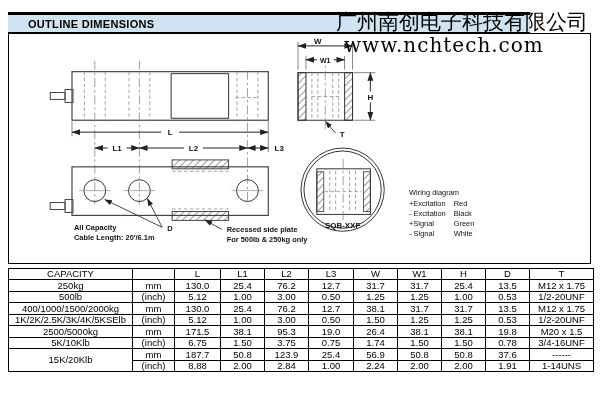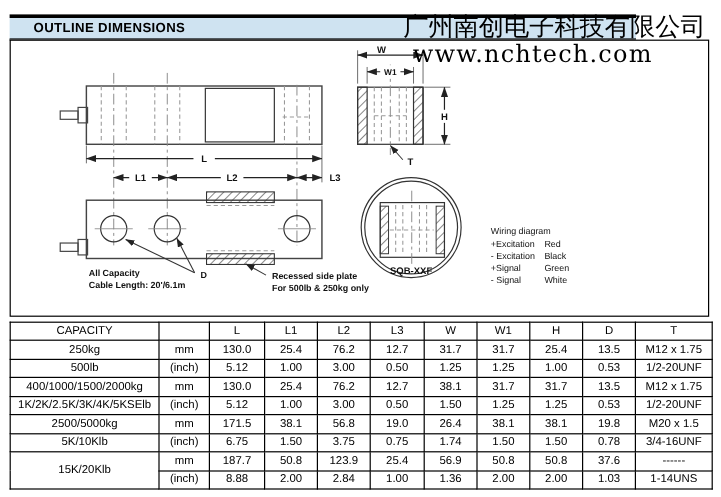--- a/index.html
+++ b/index.html
@@ -21,21 +21,21 @@
   
   .drawing-box{position:absolute;left:8px;top:33px;width:583px;height:231px;
     border:1px solid #000;box-sizing:border-box;background:#fff;}
   .drawing-box svg{display:block;}
   svg text{font-family:"Liberation Sans",sans-serif;fill:#111;}
   .dimlbl{font-size:8px;font-weight:bold;}
   .notelbl{font-size:7.5px;font-weight:bold;}
   .wirelbl{font-size:7.5px;}
   .modellbl{font-size:8px;font-weight:bold;}
   
-  table.dims{position:absolute;left:8px;top:268px;width:585px;height:140px;
+  table.dims{position:absolute;left:8px;top:268px;width:585px;height:104px;
     border-collapse:collapse;table-layout:fixed;background:#fff;padding-left:36px;}
   table.dims td{border:1px solid #000;text-align:center;vertical-align:middle;
     font-size:9.5px;padding:0;line-height:1;white-space:nowrap;overflow:hidden;}
   table.dims{border:1.5px solid #000;}
 </style>
 </head>
 <body>
 
 <div class="header-wrap">
   <div class="header-topbar"></div>
@@ -276,21 +276,21 @@
         <td>1.25</td>
         <td>1.25</td>
         <td>0.53</td>
         <td>1/2-20UNF</td>
       </tr>
       <tr>
         <td>2500/5000kg</td>
         <td>mm</td>
         <td>171.5</td>
         <td>38.1</td>
-        <td>56.8</td>
+        <td>95.3</td>
         <td>19.0</td>
         <td>26.4</td>
         <td>38.1</td>
         <td>38.1</td>
         <td>19.8</td>
         <td>M20 x 1.5</td>
       </tr>
       <tr>
         <td>5K/10Klb</td>
         <td>(inch)</td>
@@ -316,20 +316,20 @@
         <td>50.8</td>
         <td>37.6</td>
         <td>------</td>
       </tr>
       <tr>
         <td>(inch)</td>
         <td>8.88</td>
         <td>2.00</td>
         <td>2.84</td>
         <td>1.00</td>
-        <td>1.36</td>
+        <td>2.24</td>
         <td>2.00</td>
         <td>2.00</td>
-        <td>1.03</td>
+        <td>1.91</td>
         <td>1-14UNS</td>
       </tr>
     </tbody>
 </table>
 
 </body></html>

